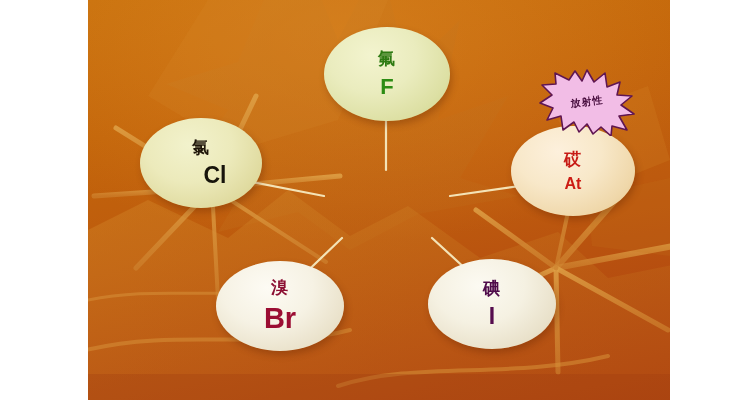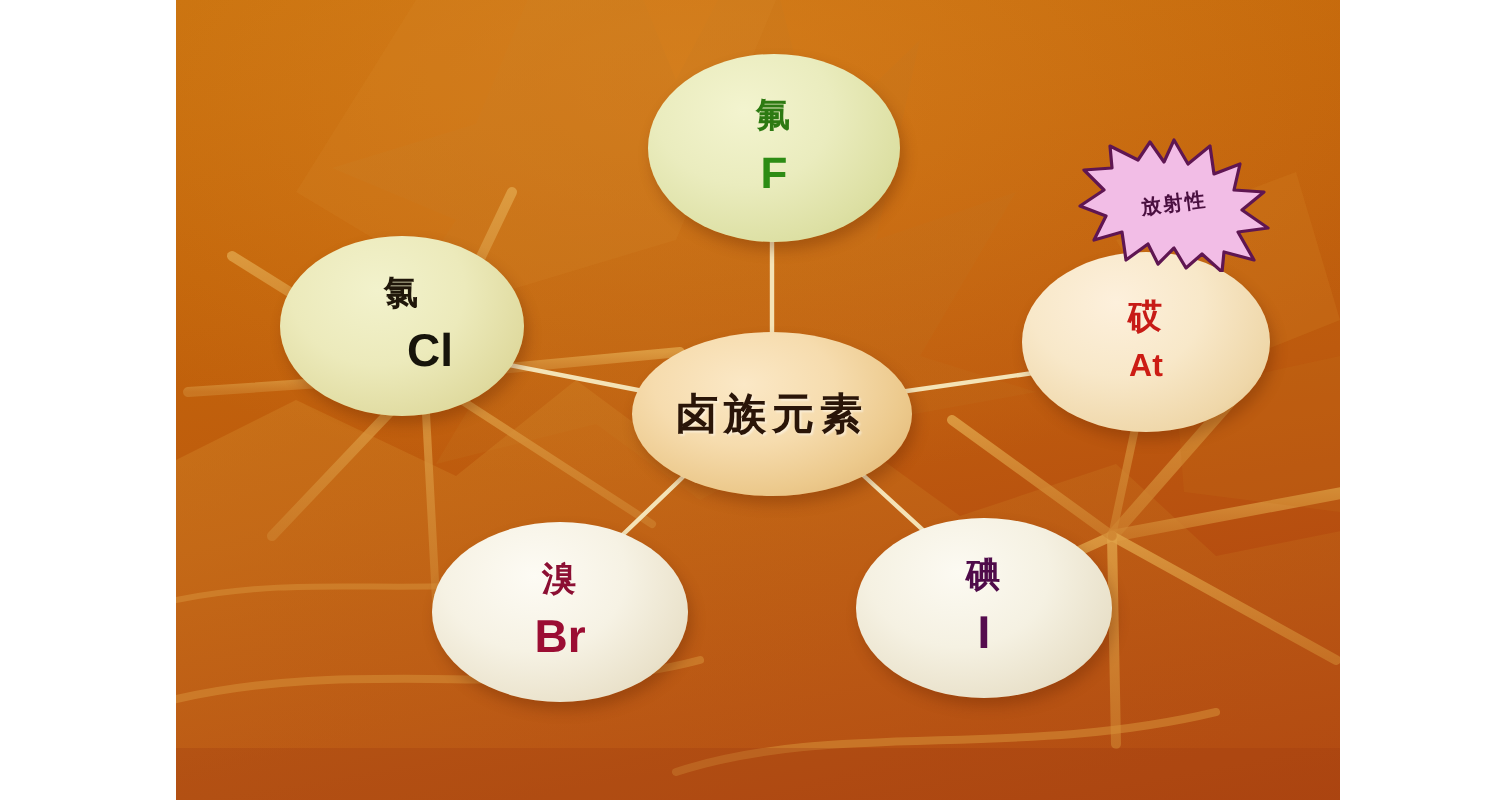--- a/index.html
+++ b/index.html
@@ -163,21 +163,21 @@
     top: 261px;
     width: 128px;
     height: 90px;
     background: radial-gradient(ellipse at 40% 30%,
                  #fdfbf4 0%,
                  #f6f2e4 42%,
                  #eae2cb 74%,
                  #d8cdb0 100%);
   }
   #node-br .cn { font-size: 17px; color: #8c0f33; margin-bottom: 8px; }
-  #node-br .sym { font-size: 23px; color: #9b0d33; }
+  #node-br .sym { font-size: 29px; color: #9b0d33; }
 
   
   #node-i {
     left: 340px;
     top: 259px;
     width: 128px;
     height: 90px;
     background: radial-gradient(ellipse at 40% 30%,
                  #fcfaf2 0%,
                  #f5f1e2 42%,
@@ -296,23 +296,20 @@
         <line x1="236" y1="196" x2="164" y2="182"></line>
 
         <line x1="362" y1="196" x2="432" y2="186"></line>
 
         <line x1="254" y1="238" x2="206" y2="284"></line>
 
         <line x1="344" y1="238" x2="392" y2="282"></line>
       </g>
     </svg>
 
-    <div class="node" id="node-center">
-      <span class="cn">卤族元素</span>
-    </div>
 
     <div class="node" id="node-f">
       <span class="cn">氟</span>
       <span class="sym">F</span>
     </div>
 
     <div class="node" id="node-cl">
       <span class="cn">氯</span>
       <span class="sym">Cl</span>
     </div>

